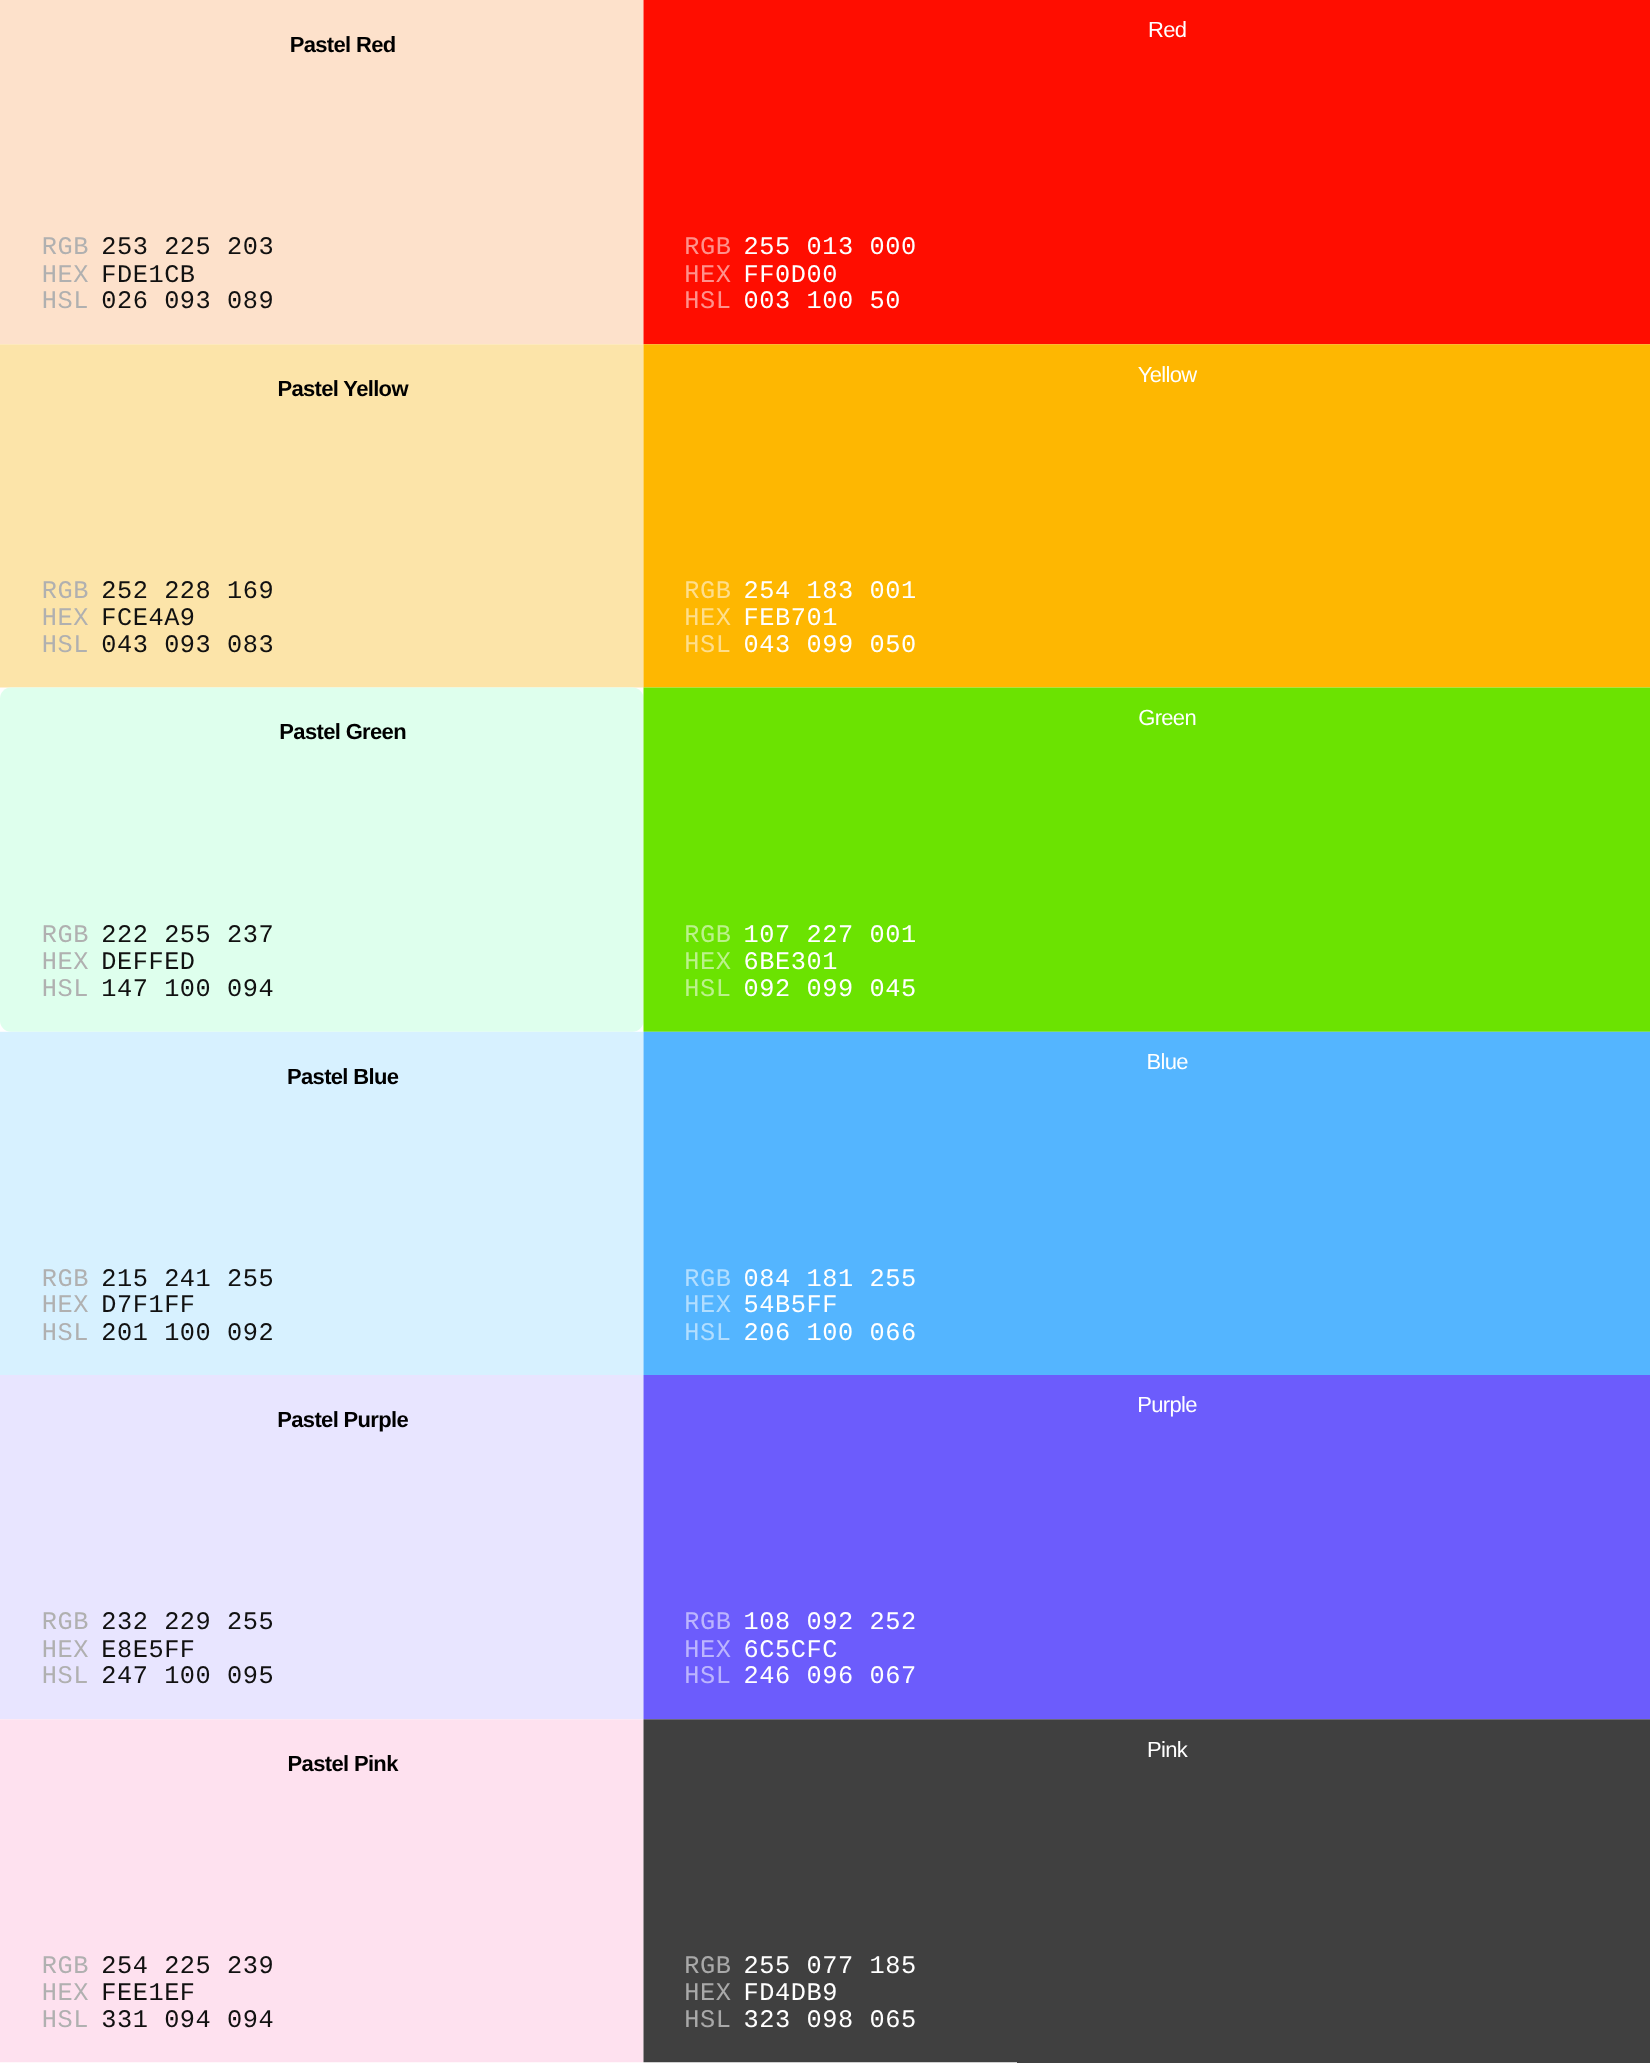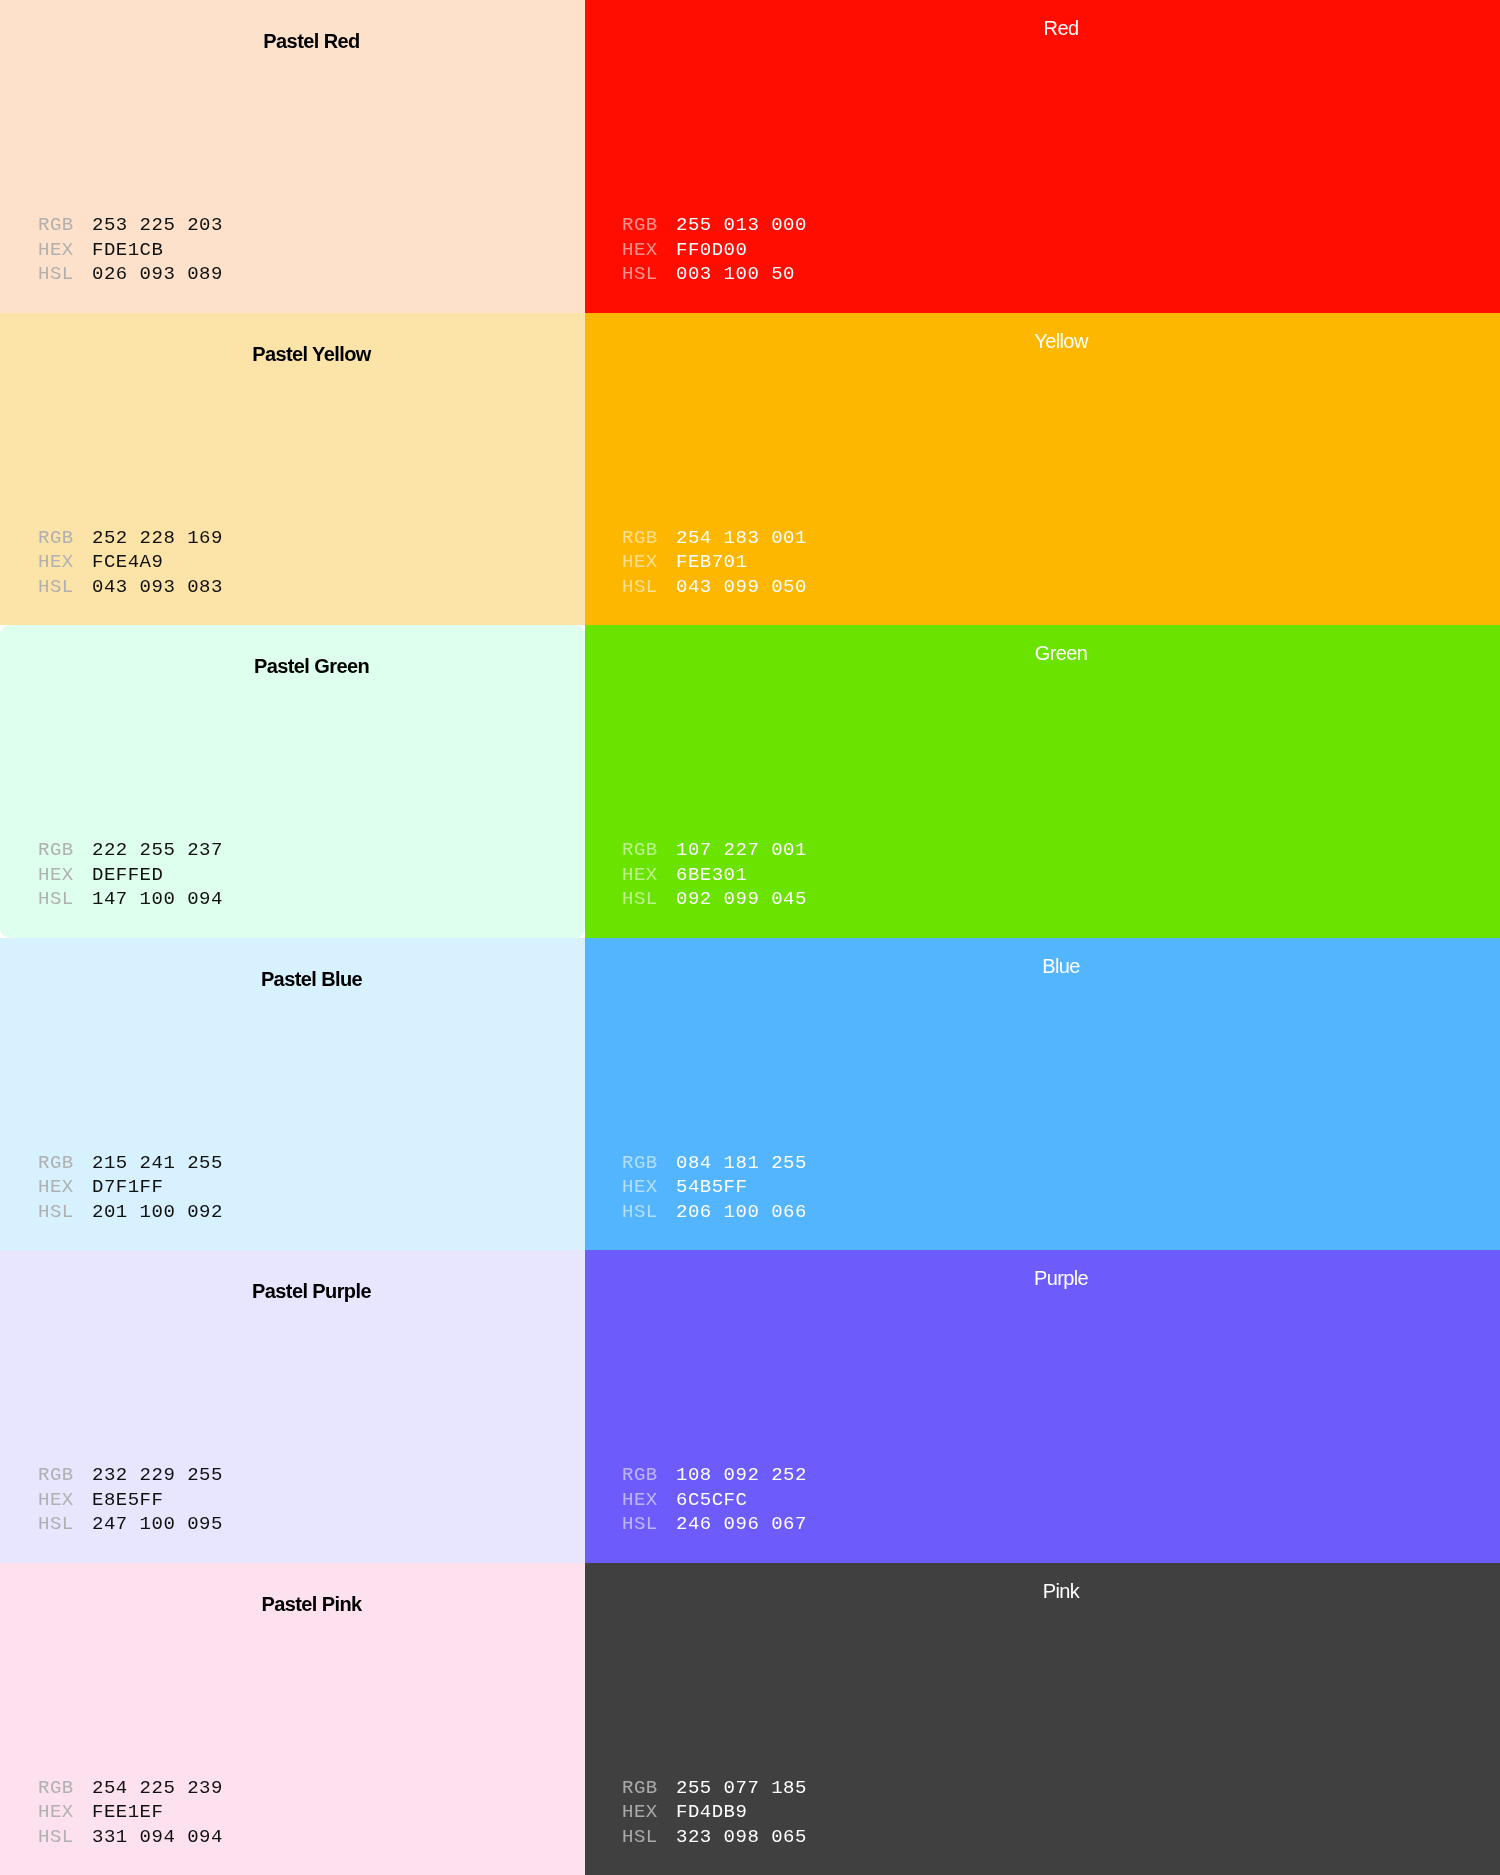--- a/index.html
+++ b/index.html
@@ -68,21 +68,21 @@
   .swatch--vivid .swatch-title {
     color: #ffffff;
     font-weight: 400;
   }
 
   .swatch-data {
     position: absolute;
     left: 38px;
     bottom: 26px;
     font-family: "Liberation Mono", "DejaVu Sans Mono", monospace;
-    font-size: 19px;
+    font-size: 23px;
     line-height: 24.5px;
     letter-spacing: 0.5px;
     white-space: nowrap;
   }
   .swatch--vivid .swatch-data {
     left: 37px;
   }
 
   .data-line {
     display: block;

